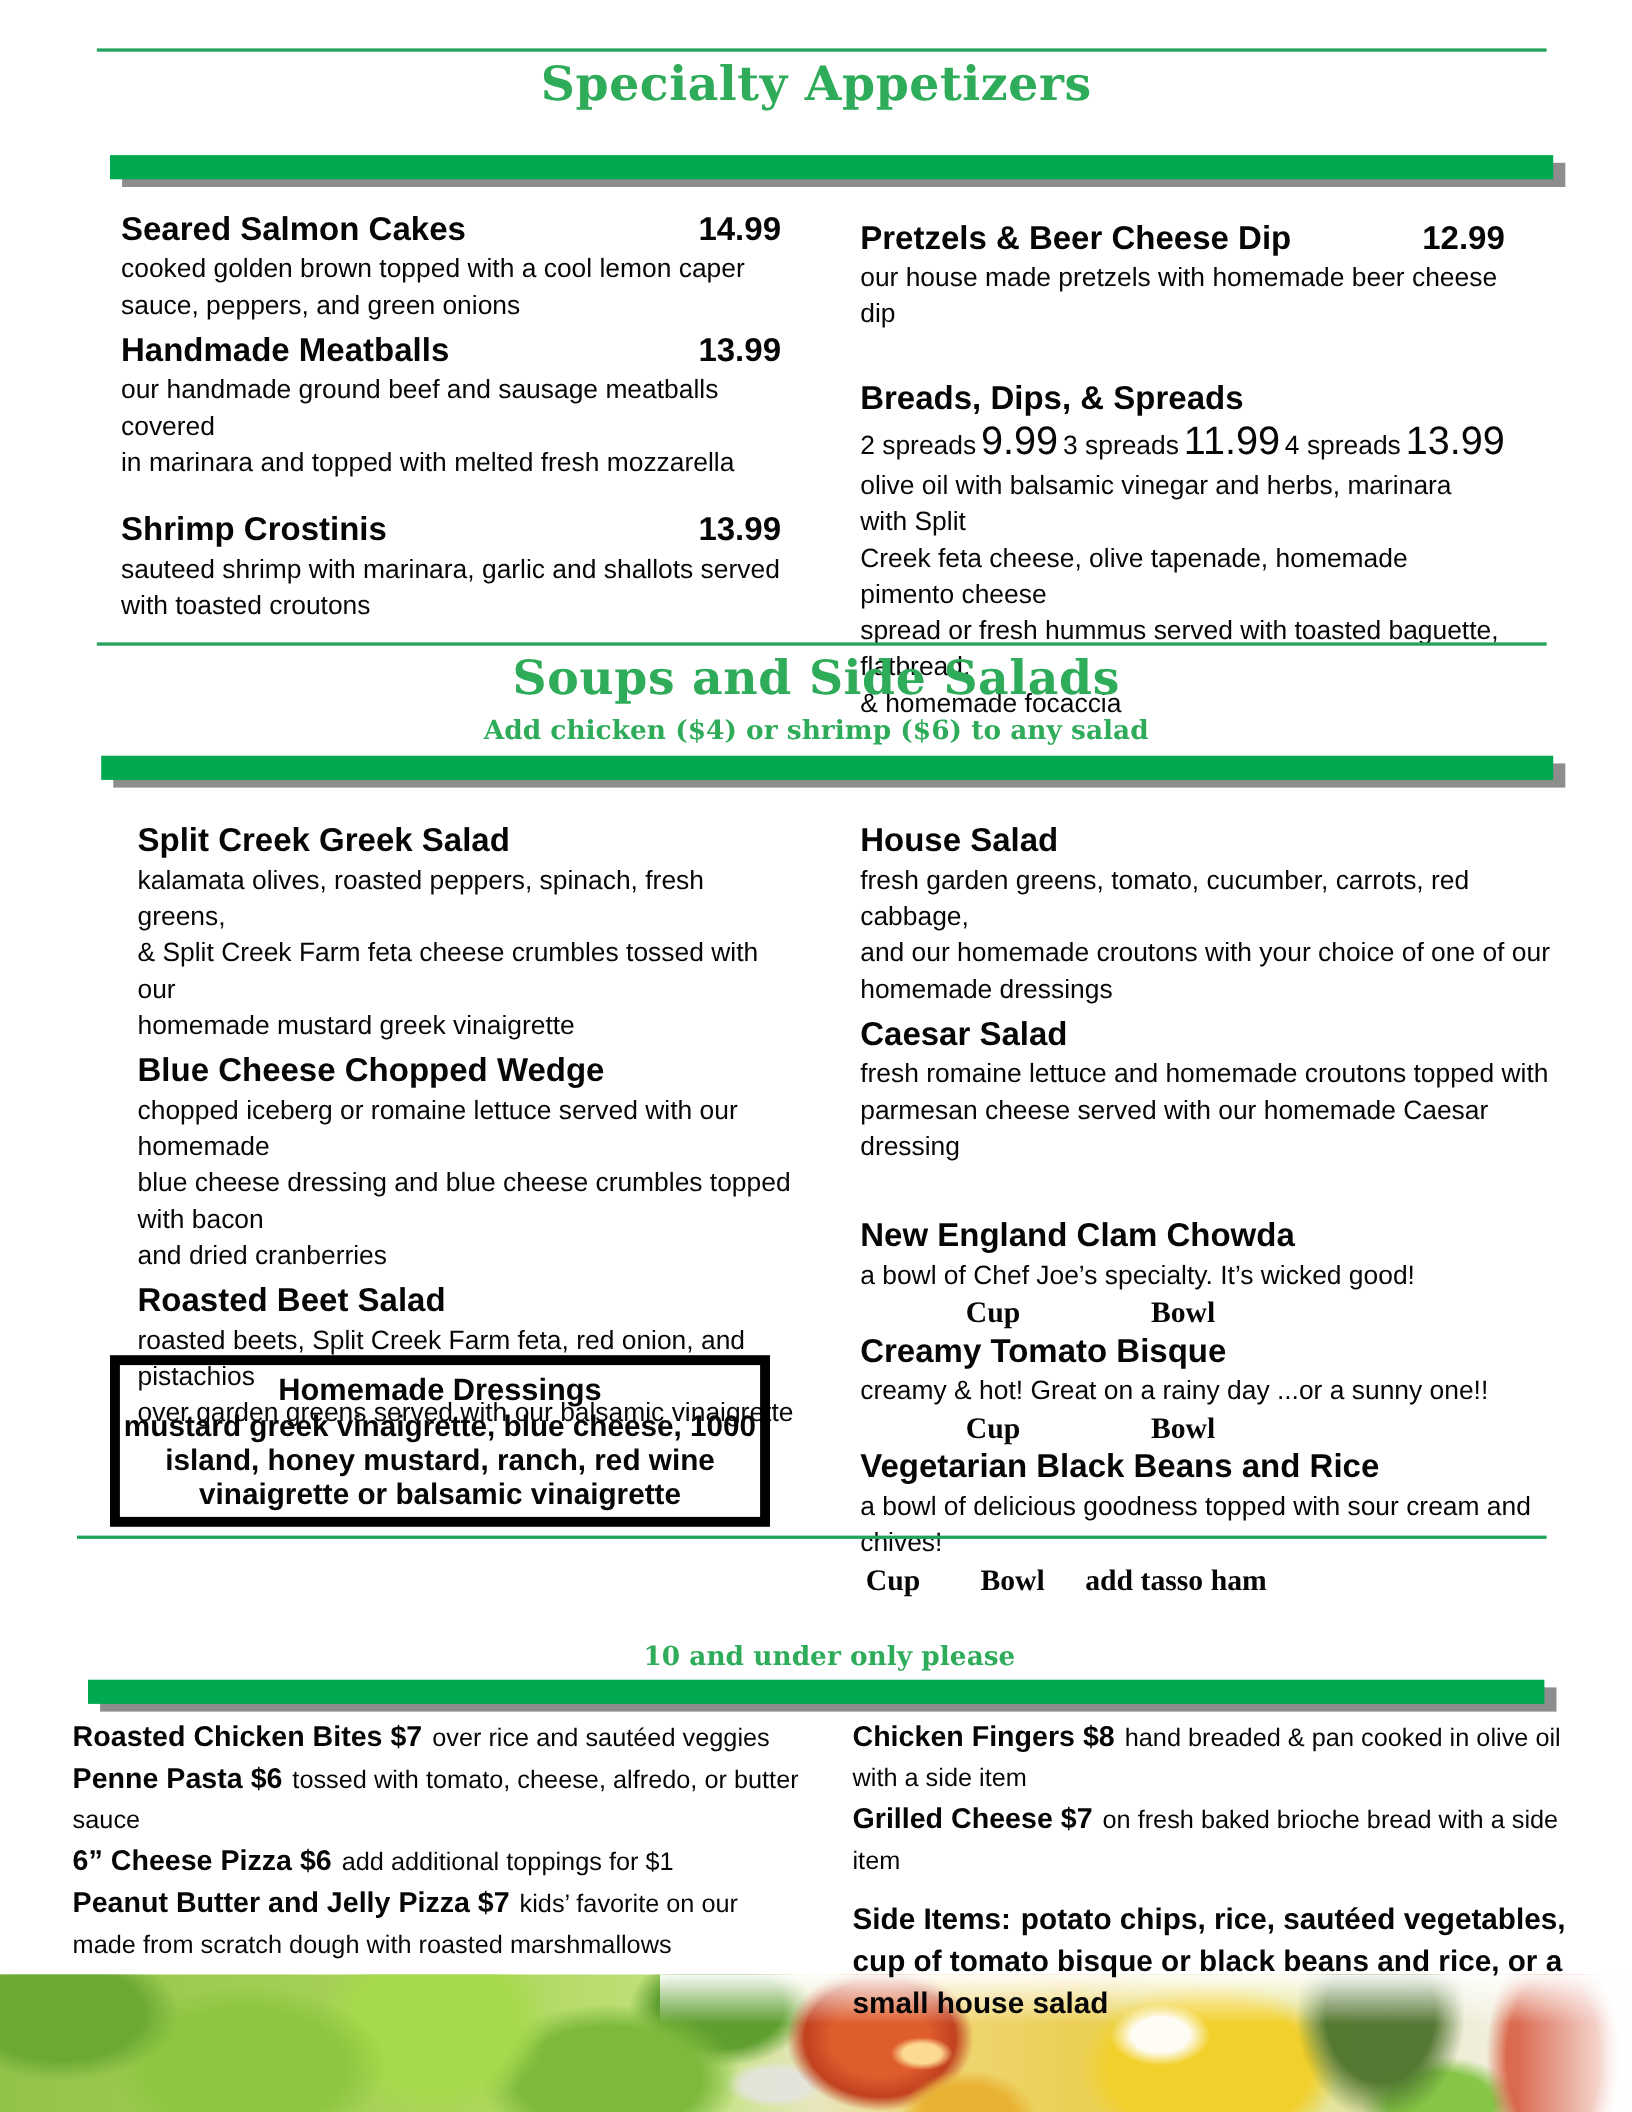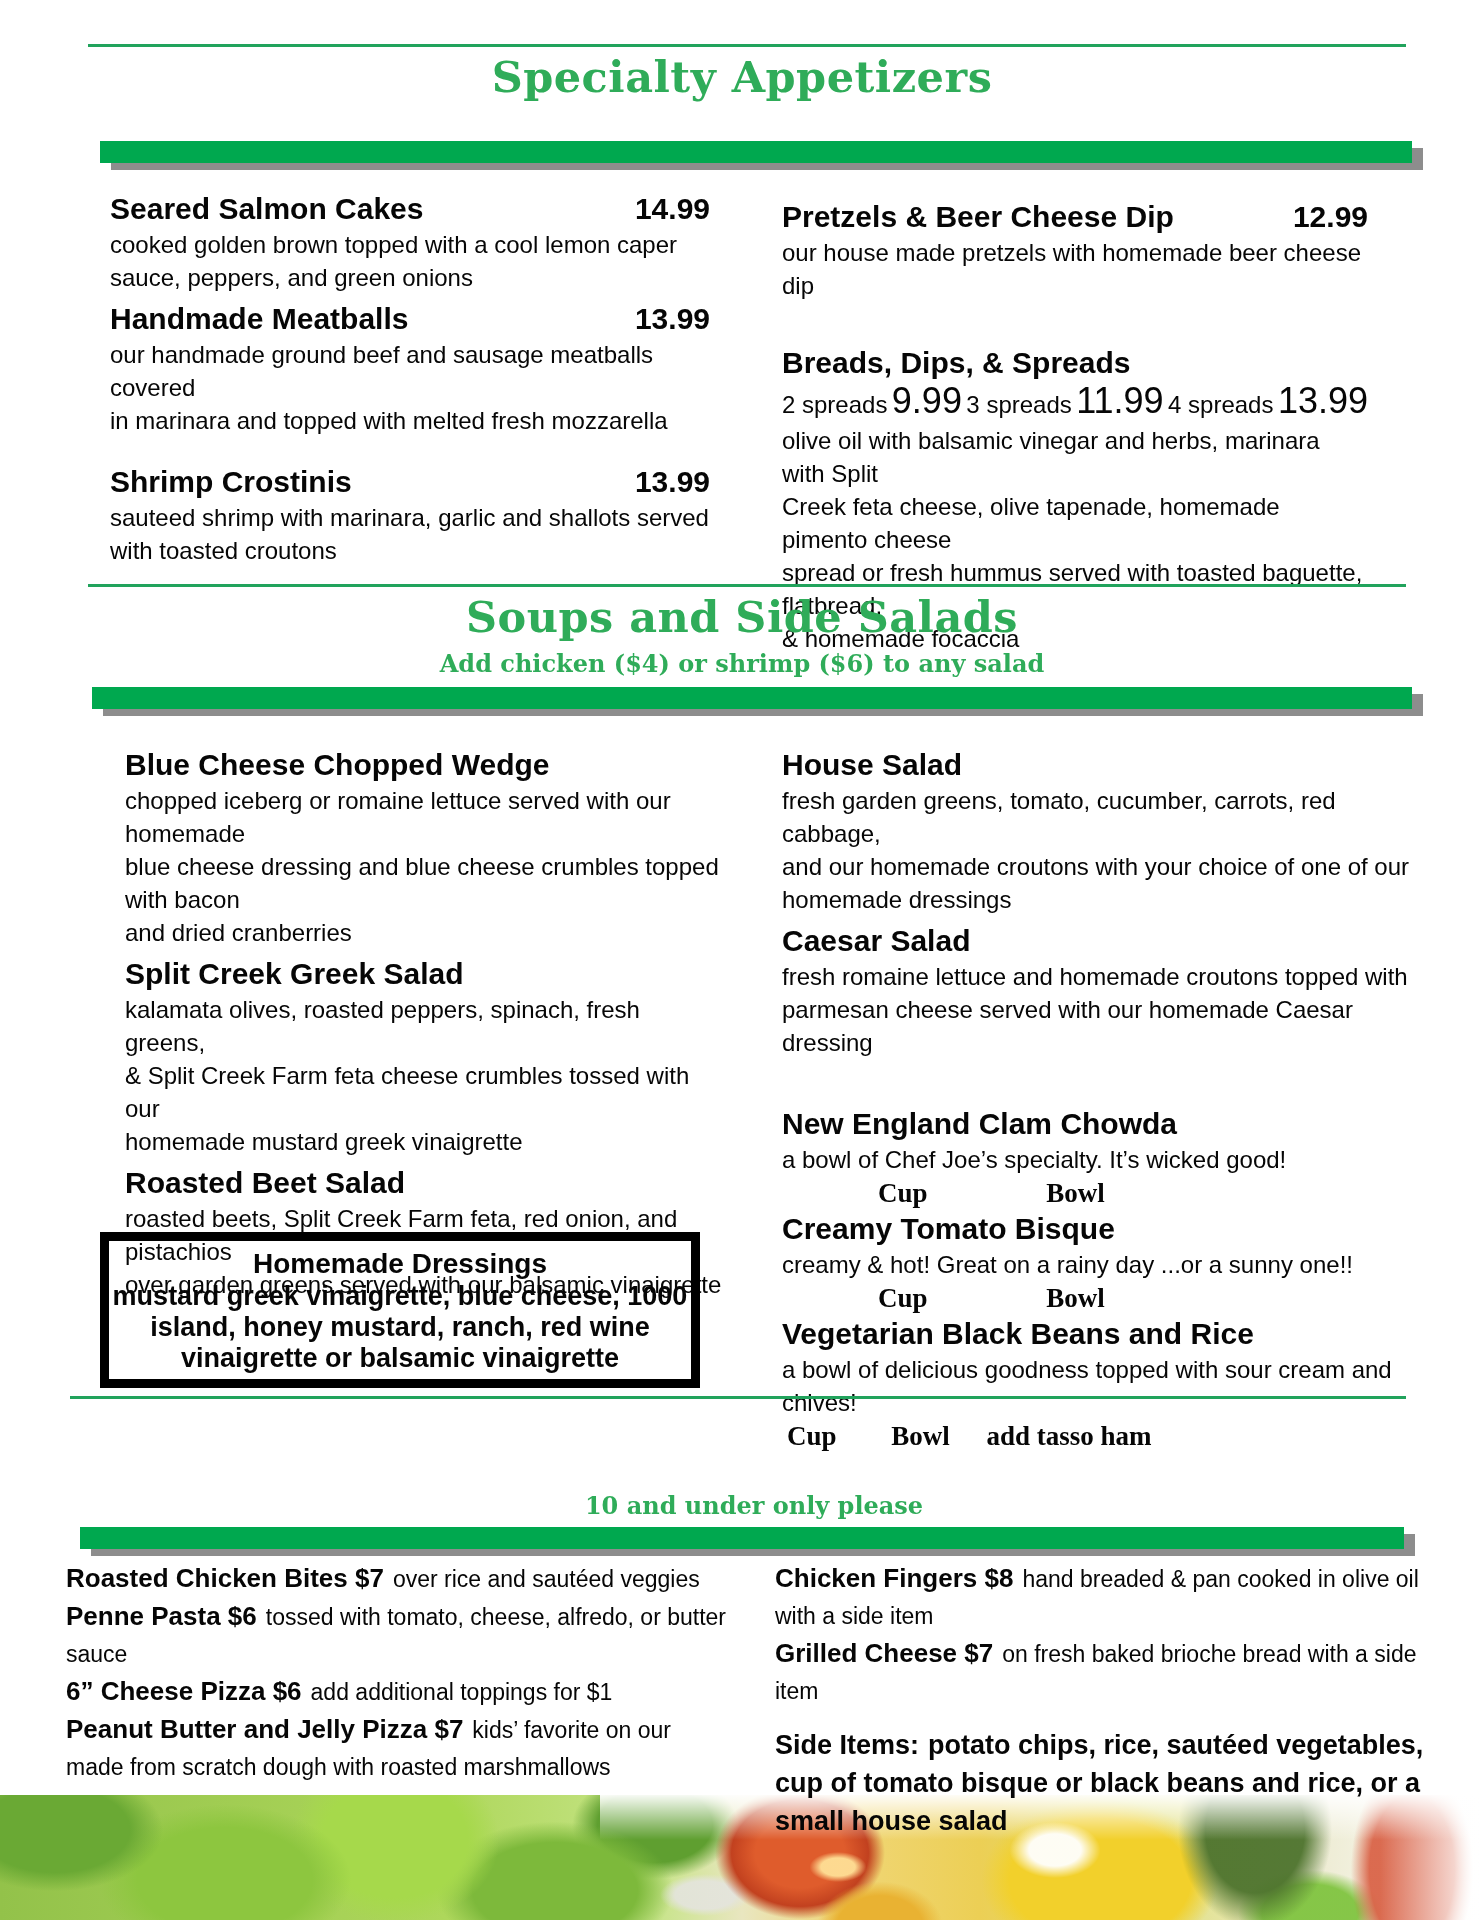--- a/index.html
+++ b/index.html
@@ -162,30 +162,30 @@
     </div>
   </div>
 
   <div class="rule" id="rule2"></div>
   <div class="sec-title" id="t-soups">Soups and Side Salads</div>
   <div class="sec-sub" id="sub-soups">Add chicken ($4) or shrimp ($6) to any salad</div>
   <div class="bar" id="bar2"></div>
 
   <div class="col" id="salad-left">
     <div class="item">
+      <div class="iname">Split Creek Greek Salad</div>
+      <div class="idesc">kalamata olives, roasted peppers, spinach, fresh greens,
+&amp; Split Creek Farm feta cheese crumbles tossed with our
+homemade mustard greek vinaigrette</div>
+    </div>
+    <div class="item">
       <div class="iname">Blue Cheese Chopped Wedge</div>
       <div class="idesc">chopped iceberg or romaine lettuce served with our homemade
 blue cheese dressing and blue cheese crumbles topped with bacon
 and dried cranberries</div>
-    </div>
-    <div class="item">
-      <div class="iname">Split Creek Greek Salad</div>
-      <div class="idesc">kalamata olives, roasted peppers, spinach, fresh greens,
-&amp; Split Creek Farm feta cheese crumbles tossed with our
-homemade mustard greek vinaigrette</div>
     </div>
     <div class="item">
       <div class="iname">Roasted Beet Salad</div>
       <div class="idesc">roasted beets, Split Creek Farm feta, red onion, and pistachios
 over garden greens served with our balsamic vinaigrette</div>
     </div>
   </div>
 
   <div id="dressings">
     <div class="dress-title">Homemade Dressings</div>

